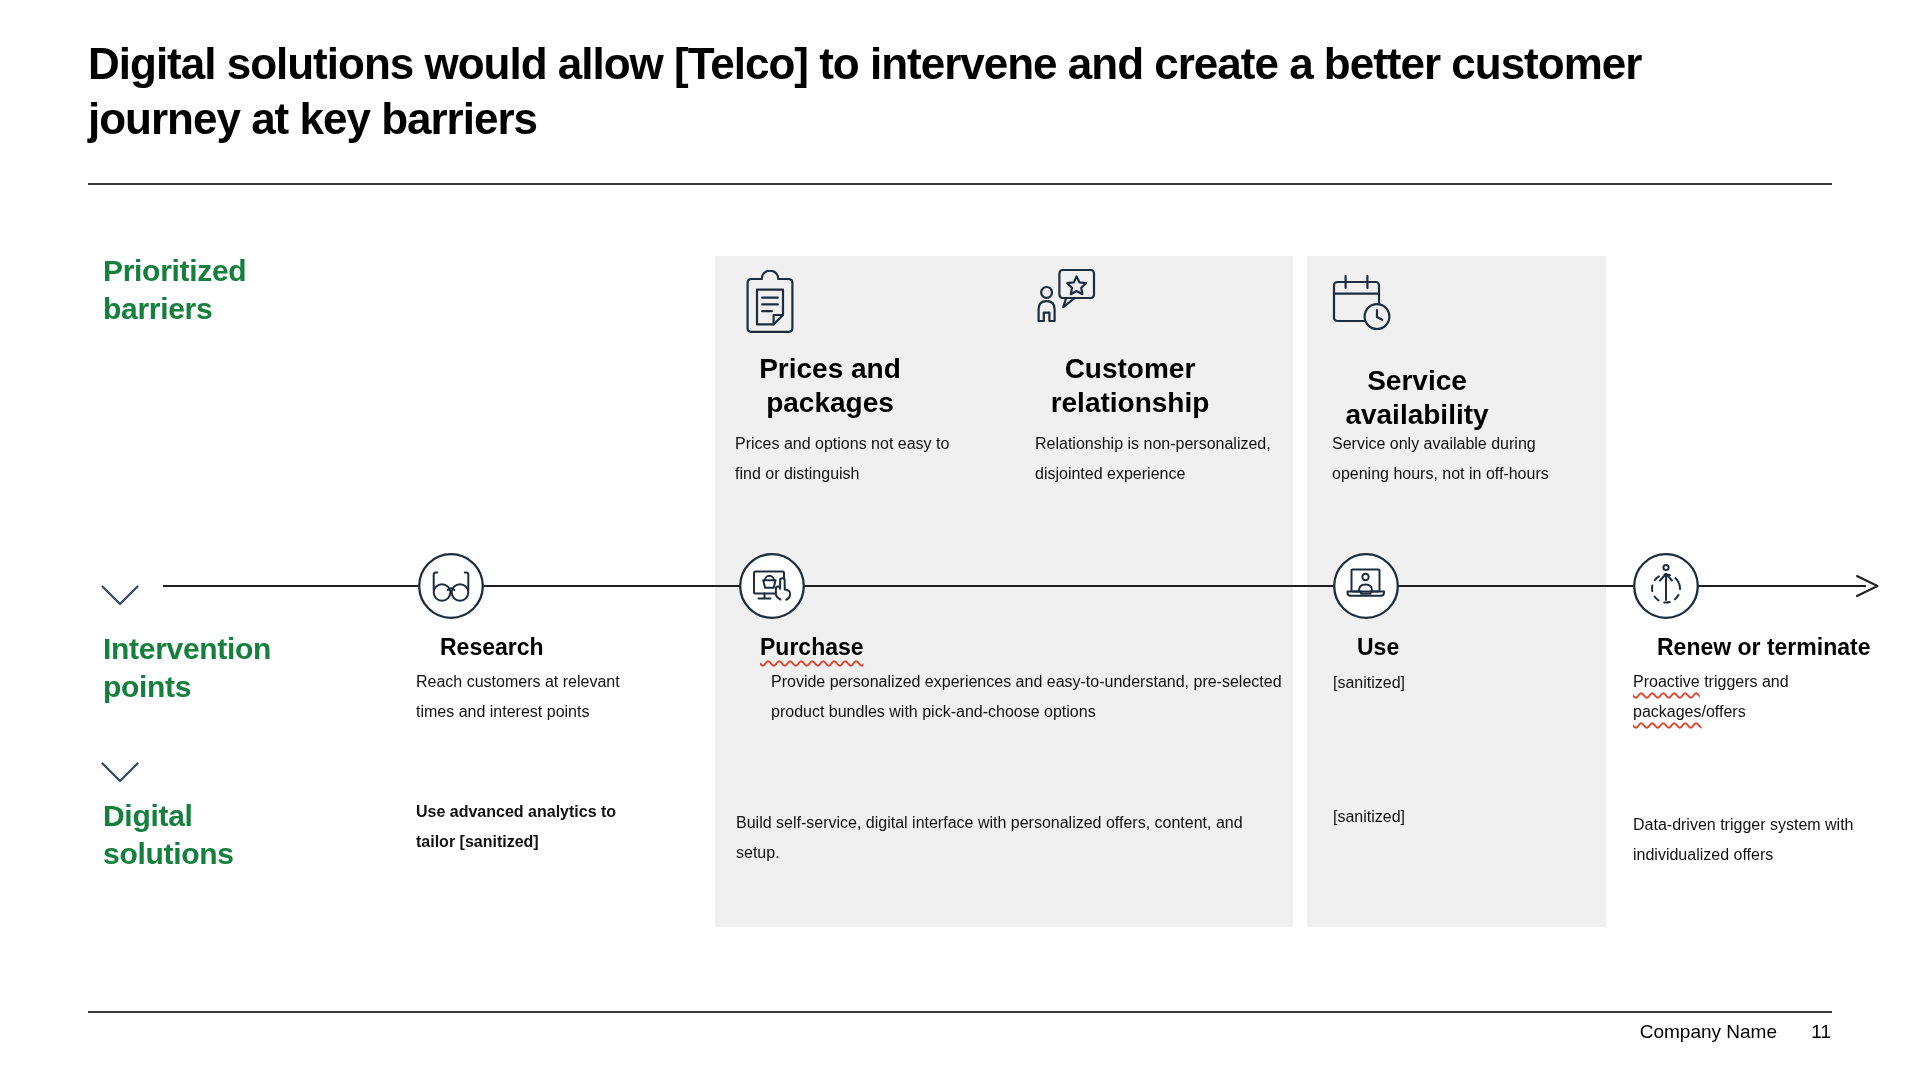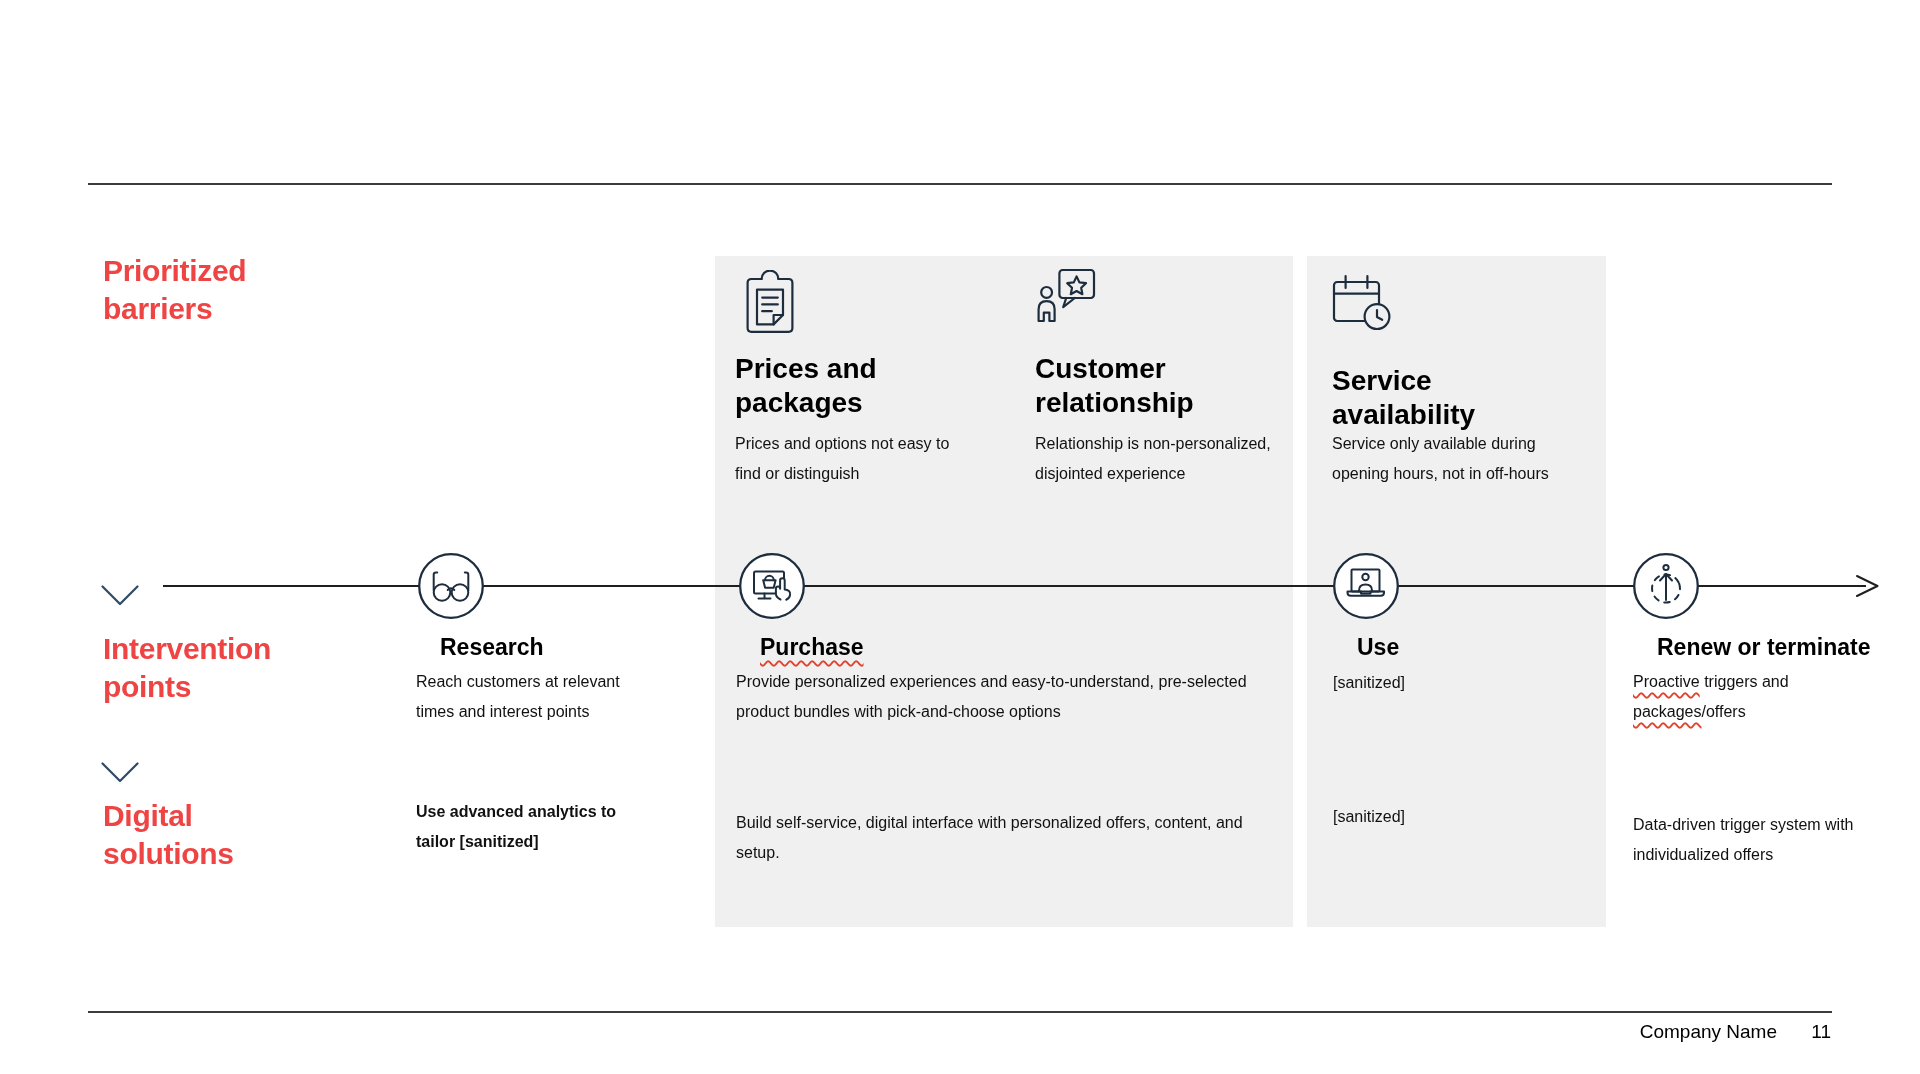--- a/index.html
+++ b/index.html
@@ -15,22 +15,22 @@
     letter-spacing:-1px; margin:0;
   }
   .rule { left:88px; width:1744px; height:2px; background:var(--rule,#3b3b3b); }
   .title-rule { top:183px; }
   .footer-rule { top:1011px; }
 
   .panel { top:256px; height:671px; background:var(--panel-bg,#f0f0f0); }
   .panel-1 { left:715px; width:578px; }
   .panel-2 { left:1307px; width:299px; }
 
-  .row-label { font-weight:bold; font-size:30px; line-height:38px; color:#ef4444; letter-spacing:-0.3px; }
-  .b-title   { font-weight:bold; font-size:28px; line-height:34px; color:#000; }
+  .row-label { font-weight:bold; font-size:30px; line-height:38px; color:#15803d; letter-spacing:-0.3px; }
+  .b-title   { font-weight:bold; font-size:28px; line-height:34px; color:#000;text-align:center; }
   .body-txt  { font-size:16px; line-height:30px; color:#111; }
   .step-label{ font-weight:bold; font-size:23px; line-height:27px; color:#000000; white-space:nowrap;margin-left:24px; }
 
   .sq {
     text-decoration-line: underline;
     text-decoration-style: wavy;
     text-decoration-color: var(--squiggle-red,#e0442f);
     text-decoration-thickness: 1.5px;
     text-underline-offset: 5px;
   }
@@ -42,20 +42,21 @@
   .sw2  * { stroke-width:2; }
   .sw11 * { stroke-width:1.1; }
   .chev { color: var(--chevron,#2e4a63); }
   .footer-txt { font-size:19px; color:#000; }
 </style>
 </head>
 <body>
 
 <div class="slide">
 
+  <h1 class="abs slide-title">Digital solutions would allow [Telco] to intervene and create a better customer journey at key barriers</h1>
   <div class="abs rule title-rule"></div>
 
   <div class="abs panel panel-1"></div>
   <div class="abs panel panel-2"></div>
 
   <div class="abs row-label" style="left:103px; top:252px; width:200px;">Prioritized barriers</div>
 
   <svg class="abs icon sw11" style="left:739px; top:270px;" width="62" height="66" viewBox="0 0 31 33">
     <path d="M11.3 4.5 H6.2 q-1.9 0 -1.9 1.9 V29 q0 1.9 1.9 1.9 h18.6 q1.9 0 1.9 -1.9 V6.4 q0 -1.9 -1.9 -1.9 H19.7"></path>
     <path d="M11.3 4.5 a4.2 4.2 0 0 1 8.4 0"></path>
@@ -135,21 +136,21 @@
   <div class="abs step-label" style="left:416px; top:634px;">Research</div>
   <div class="abs step-label" style="left:736px; top:634px;">
     <span class="sq">Purchase</span>
   </div>
   <div class="abs step-label" style="left:1333px; top:634px;">Use</div>
   <div class="abs step-label" style="left:1633px; top:634px;">Renew or terminate</div>
 
   <div class="abs row-label" style="left:103px; top:630px; width:200px;">Intervention points</div>
 
   <div class="abs body-txt" style="left:416px; top:667px; width:225px;">Reach customers at relevant times and interest points</div>
-  <div class="abs body-txt" style="left:736px; top:667px; width:535px;">Provide personalized experiences and easy-to-understand, pre-selected product bundles with pick-and-choose options</div>
+  <div class="abs body-txt" style="left:771px; top:667px; width:535px;">Provide personalized experiences and easy-to-understand, pre-selected product bundles with pick-and-choose options</div>
   <div class="abs body-txt" style="left:1333px; top:668px;">[sanitized]</div>
   <div class="abs row-label" style="left:103px; top:797px; width:200px;">Digital solutions</div>
 
   <div class="abs body-txt" style="left:1633px; top:667px; width:250px;">
     <span class="sq">Proactive</span><span> triggers and </span><span class="sq">packages</span><span>/offers</span>
   </div>
 
   <div class="abs body-txt" style="left:416px; top:797px; width:225px;font-weight:bold;">Use advanced analytics to tailor [sanitized]</div>
   <div class="abs body-txt" style="left:736px; top:808px; width:535px;">Build self-service, digital interface with personalized offers, content, and setup.</div>
   <div class="abs body-txt" style="left:1333px; top:802px;">[sanitized]</div>

